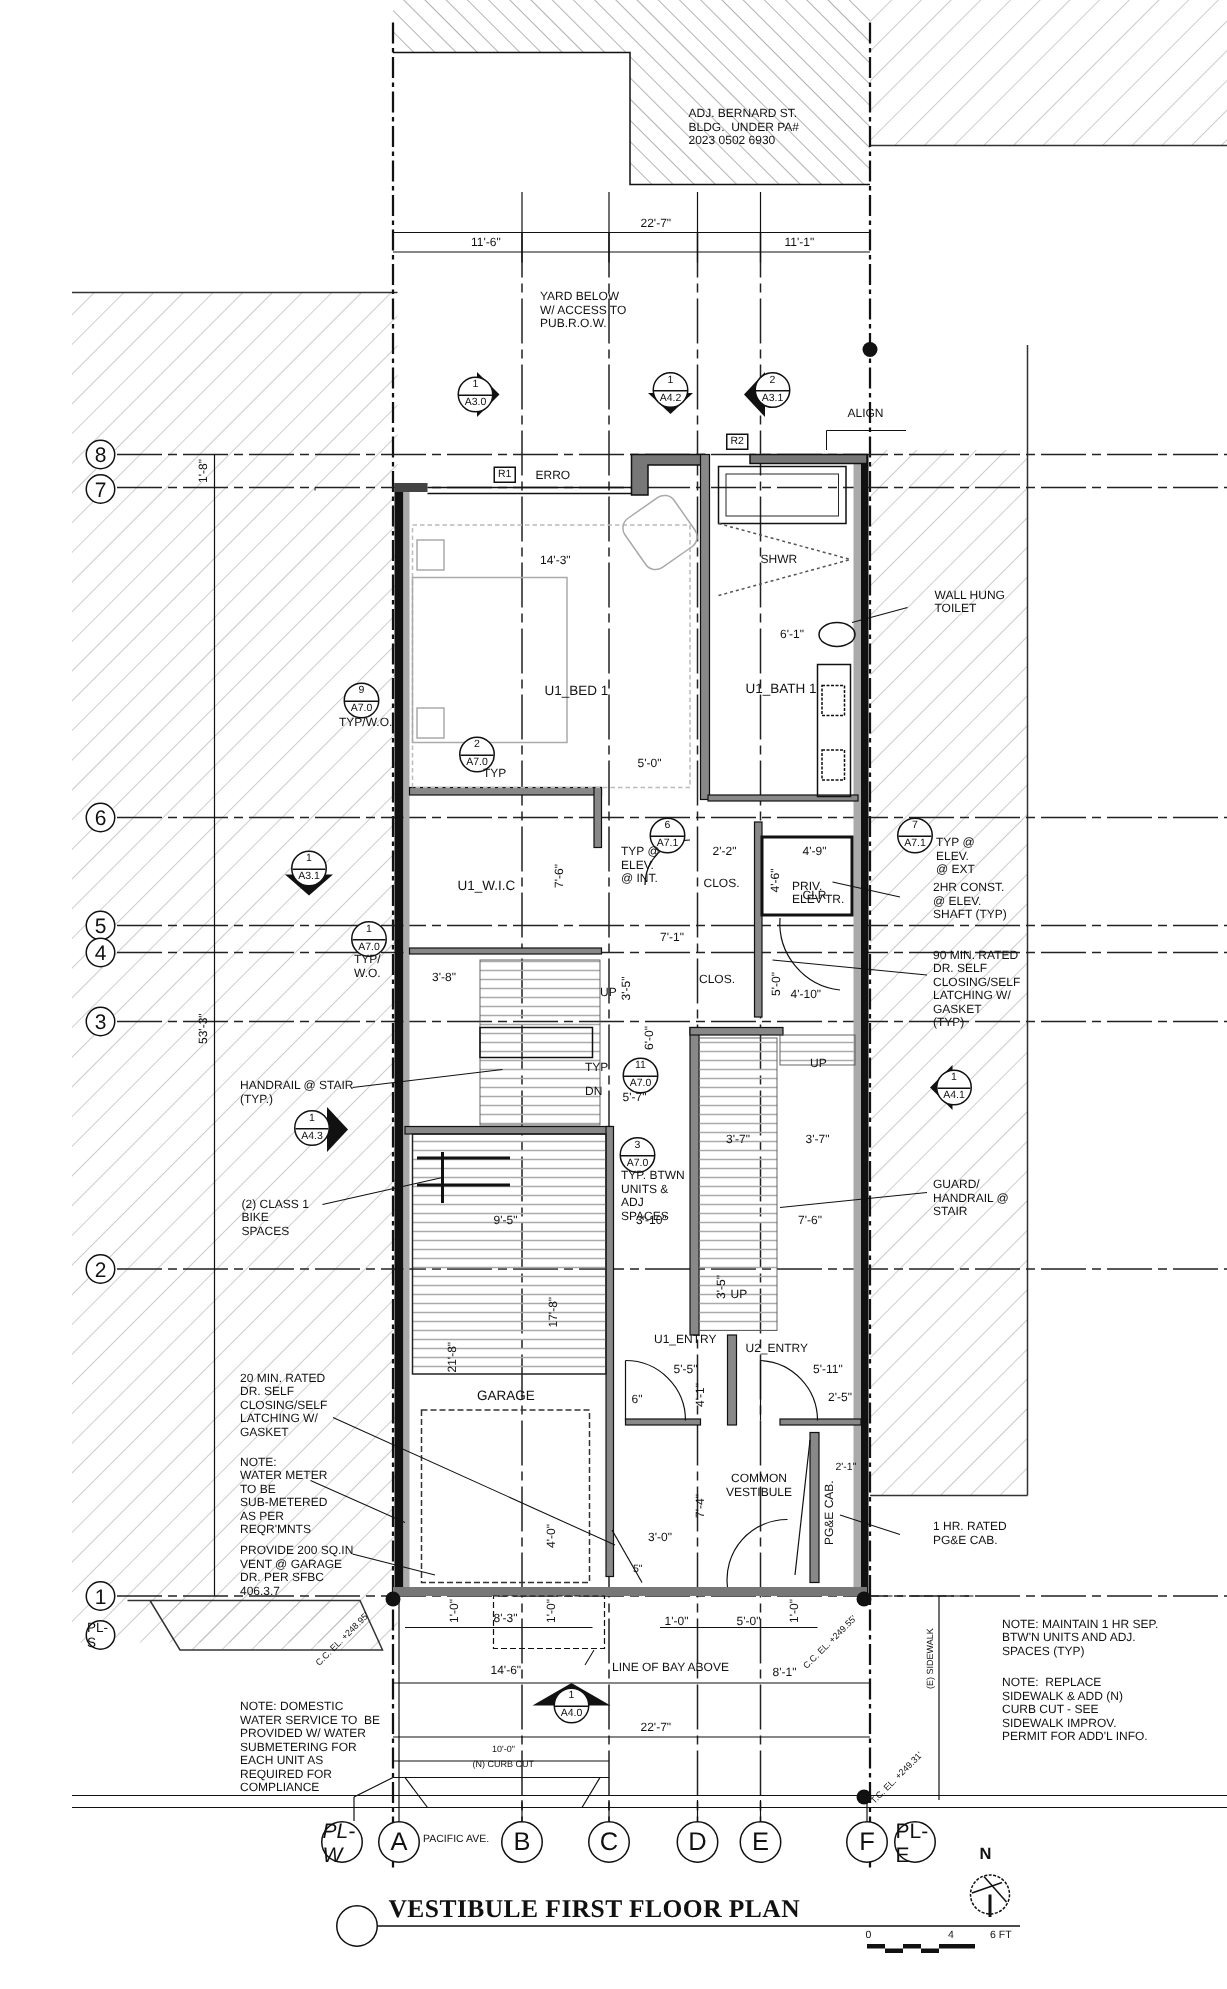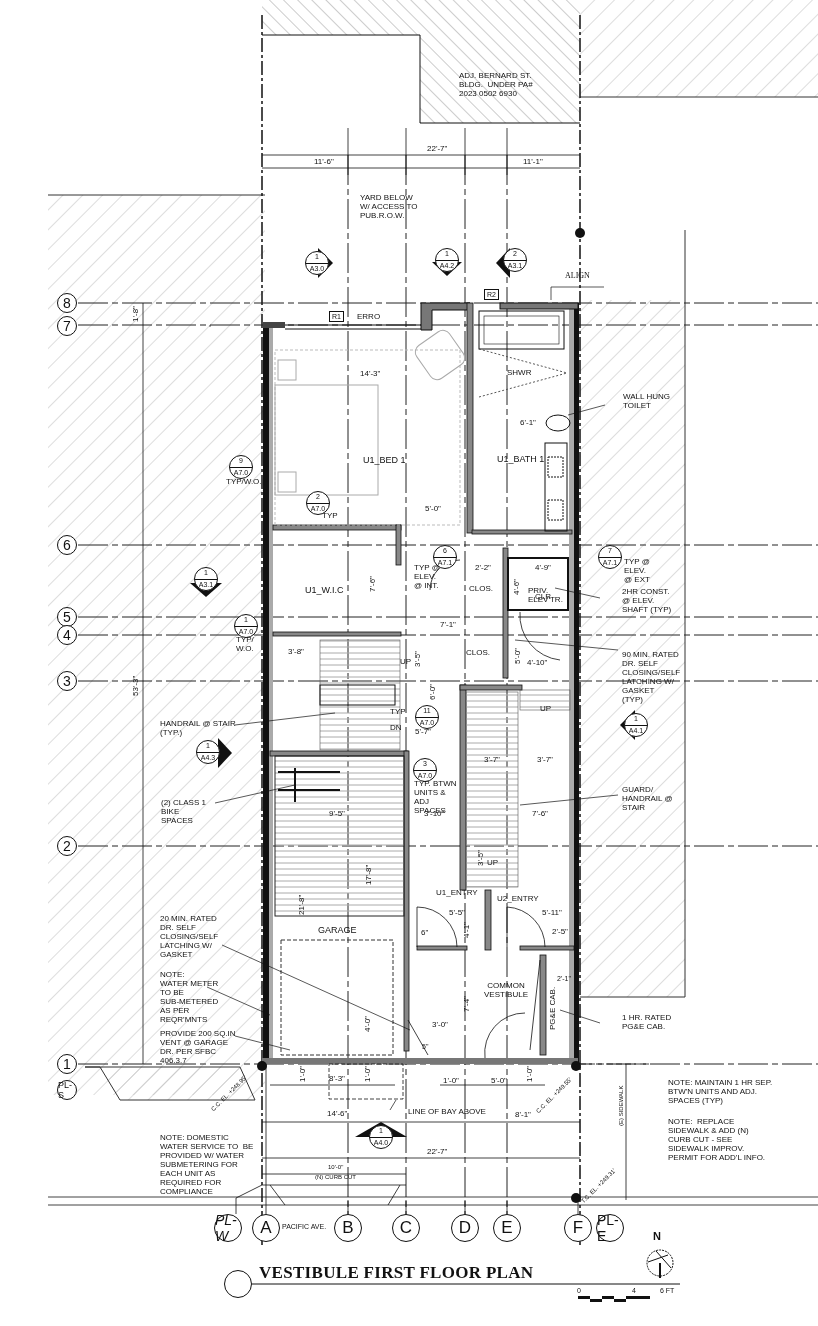--- a/index.html
+++ b/index.html
@@ -277,21 +277,21 @@
 
 <div class="lbl" style="left:329px;top:311px;border:1px solid #111;padding:0 2px;font-size:7px;">R1</div>
 <div class="lbl" style="left:484px;top:289px;border:1px solid #111;padding:0 2px;font-size:7px;">R2</div>
 
 <div class="lbl" style="left:459px;top:71px;">ADJ. BERNARD ST.
 BLDG.  UNDER PA#
 2023 0502 6930</div>
 <div class="lbl" style="left:360px;top:193px;">YARD BELOW
 W/ ACCESS TO
 PUB.R.O.W.</div>
-<div class="lbl" style="left:565px;top:271px;font-family:Liberation Serif, serif;">ALIGN</div>
+<div class="lbl" style="left:565px;top:271px;">ALIGN</div>
 <div class="lbl" style="left:357px;top:312px;">ERRO</div>
 
 <div class="lbl room" style="left:363px;top:456px;text-align:center;">U1_BED 1</div>
 <div class="lbl room" style="left:497px;top:455px;">U1_BATH 1</div>
 <div class="lbl room" style="left:305px;top:586px;">U1_W.I.C</div>
 <div class="lbl" style="left:507px;top:368px;">SHWR</div>
 <div class="lbl" style="left:469px;top:584px;">CLOS.</div>
 <div class="lbl" style="left:466px;top:648px;">CLOS.</div>
 <div class="lbl" style="left:535px;top:572px;margin-top:20px;">CLR</div>
 <div class="lbl" style="left:528px;top:586px;text-align:left;">PRIV.
@@ -359,21 +359,21 @@
 <div class="dim" style="left:210px;top:1108px;font-size:6px;transform:rotate(-45deg);transform-origin:left top;">C.C. EL. +248.95'</div>
 <div class="dim" style="left:535px;top:1110px;font-size:6px;transform:rotate(-45deg);transform-origin:left top;">C.C. EL. +249.55'</div>
 <div class="dim" style="left:580px;top:1200px;font-size:6px;transform:rotate(-45deg);transform-origin:left top;">T.C. EL. +249.31'</div>
 <div class="vdim" style="left:618px;top:1126px;font-size:6px;">(E) SIDEWALK</div>
 
 <div class="lbl" style="left:623px;top:392px;">WALL HUNG
 TOILET</div>
 <div class="lbl" style="left:622px;top:587px;">2HR CONST.
 @ ELEV.
 SHAFT (TYP)</div>
-<div class="lbl" style="left:622px;top:650px;">90 MIN. RATED
+<div class="lbl" style="left:622px;top:632px;">90 MIN. RATED
 DR. SELF
 CLOSING/SELF
 LATCHING W/
 GASKET
 (TYP)</div>
 <div class="lbl" style="left:160px;top:719px;">HANDRAIL @ STAIR
 (TYP.)</div>
 <div class="lbl" style="left:161px;top:798px;">(2) CLASS 1
 BIKE
 SPACES</div>

